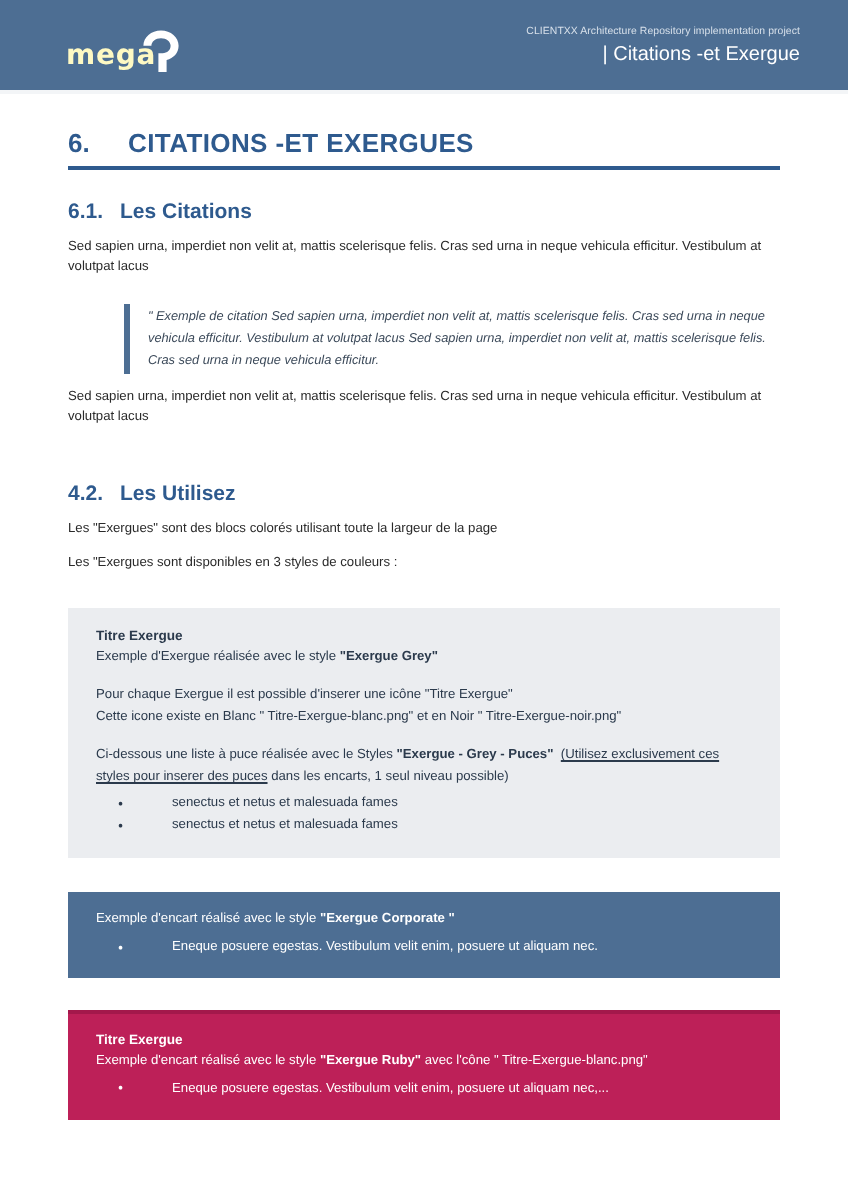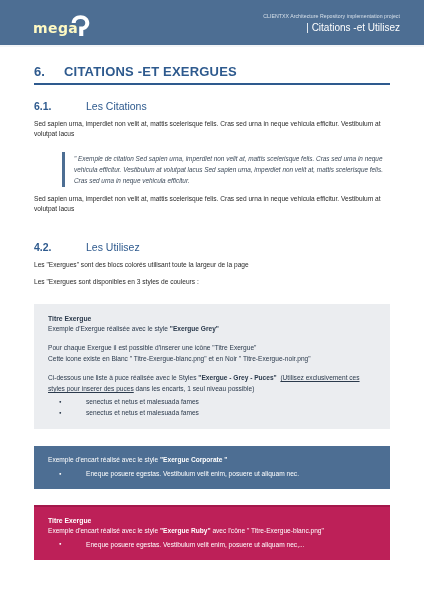--- a/index.html
+++ b/index.html
@@ -120,27 +120,27 @@
 
   .h2-row {
     display: flex;
     align-items: baseline;
     margin-top: 15px;
   }
   .h2-num {
     color: #2e5a8e;
     font-size: 10.5px;
     font-weight: bold;
-    width: 52px;
+    width: 26px;
     flex: none;
   }
   .h2-title {
     color: #2e5a8e;
     font-size: 10.5px;
-    font-weight: normal;
+    font-weight: bold;
   }
 
   p.body {
     font-size: 6.6px;
     line-height: 10.5px;
     margin: 7px 0 0 0;
     color: #2a2a2a;
   }
 
   
@@ -236,21 +236,21 @@
 
 <div class="header-band">
   <div class="logo">
     <div class="logo-text">mega</div>
     <svg class="logo-mark" viewBox="0 0 21 23">
       <path d="M10.5 1.2 C15.4 1.2 19.3 4.6 19.3 8.9 C19.3 12.4 16.8 15.2 13.3 16 L13.3 22 L9.2 22 L9.2 12.6 L11.3 12.6 C13.6 12.6 15.3 11 15.3 8.9 C15.3 6.8 13.3 5.1 10.5 5.1 C7.7 5.1 5.7 6.8 5.7 8.9 L1.7 8.9 C1.7 4.6 5.6 1.2 10.5 1.2 Z" fill="#ffffff"></path>
     </svg>
   </div>
   <div class="header-text">
     <div class="header-line1">CLIENTXX Architecture Repository implementation project</div>
-    <div class="header-line2">| Citations -et  Utilisez</div>
+    <div class="header-line2">| Citations -et  Exergue</div>
   </div>
 </div>
 
 <div class="page">
 
   <div class="h1-row">
     <div class="h1-num">6.</div>
     <div class="h1-title">CITATIONS -ET  EXERGUES</div>
   </div>
   <div class="h1-rule"></div>

